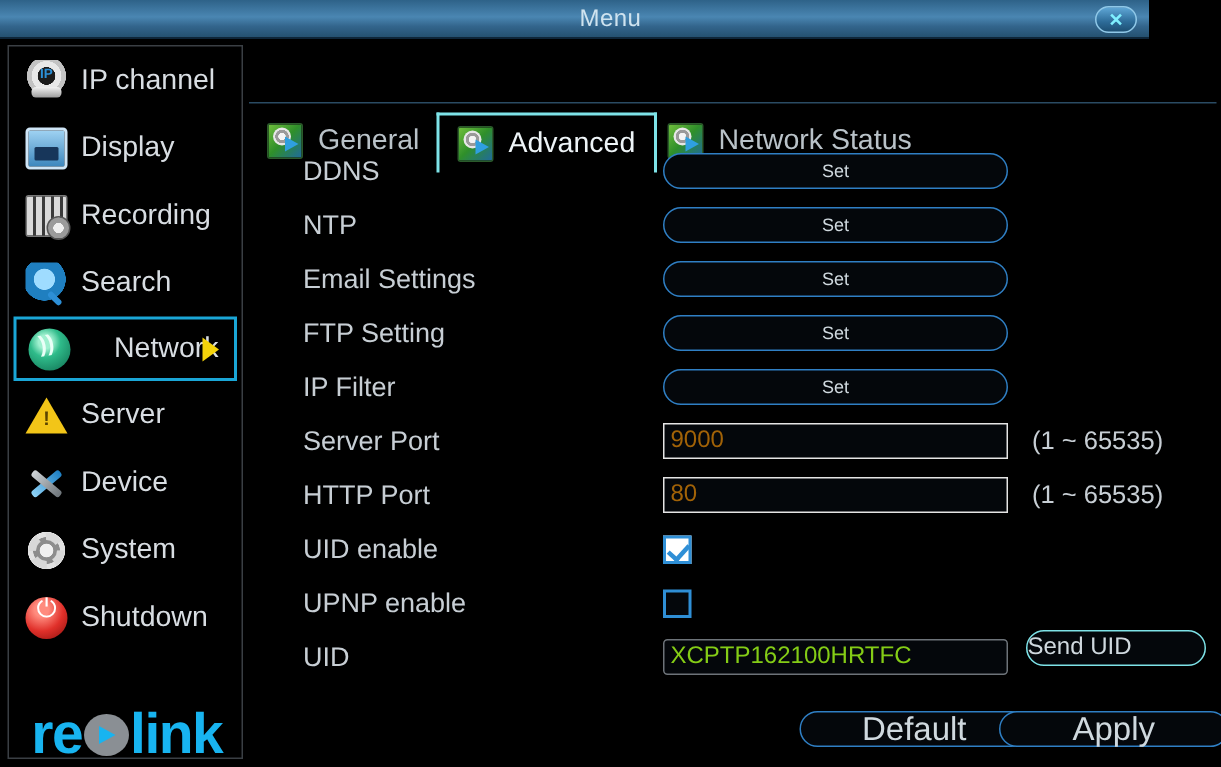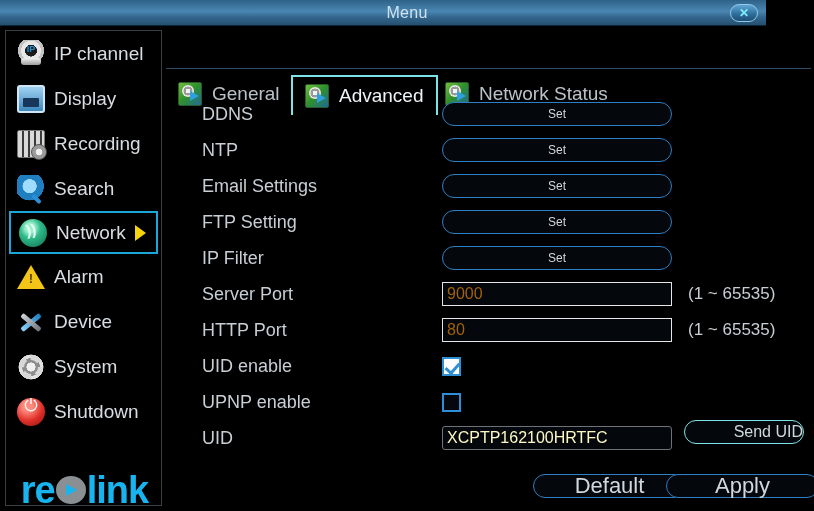--- a/index.html
+++ b/index.html
@@ -55,20 +55,21 @@
     position: relative;
     display: flex; align-items: center;
     height: 45px;
     margin: 0 3px;
     padding-left: 8px;
     cursor: pointer;
   }
   .side-item.selected {
     border: 2px solid #1aa6d6;
     height: 43px;
+    gap: 20px;
   }
   .side-label {
     color: #d8dde2;
     font-size: 19px;
     margin-left: 9px;
     white-space: nowrap;
   }
   .side-ico { width: 28px; height: 28px; position: relative; flex: 0 0 28px; }
   .arrow-right {
     position: absolute; right: 10px; top: 50%;
@@ -179,40 +180,40 @@
     font-family: "Liberation Sans", sans-serif;
     cursor: pointer;
   }
   .txt {
     display: block; width: 230px; height: 24px;
     border: 1px solid #e5e5e5; background: #04070b;
     color: #a16207; font-size: 16px;
     padding: 0 4px; line-height: 22px;
     font-family: "Liberation Sans", sans-serif;
   }
-  .txt.disabled { border: 1px solid #6d7379; color: #fef9c3; border-radius: 3px; }
+  .txt.disabled { border: 1px solid #6d7379; color: #84cc16; border-radius: 3px; }
   .chk {
     width: 19px; height: 19px;
     border: 2px solid #2f8fd6; background: #04070b;
     position: relative; cursor: pointer;
   }
   .chk.checked { background: #ffffff; }
   .chk.checked:after {
     content:""; position: absolute; left: 4px; top: 1px;
     width: 6px; height: 11px;
     border: solid #2f8fd6; border-width: 0 3px 3px 0;
     transform: rotate(42deg);
   }
 
   .btn-send {
     position: absolute; left: 518px; top: 0;
     width: 120px; height: 24px;
     border: 1px solid #7ee3e8; border-radius: 12px;
     background: #04070b; color: #cfd8de;
-    font-size: 16px; line-height: 22px; text-align: right;
+    font-size: 16px; line-height: 22px; text-align: left;
     font-family: "Liberation Sans", sans-serif;
     cursor: pointer;
   }
   .footer { position: absolute; left: 0; top: 444px; width: 645px; height: 30px; }
   .btn-foot {
     position: absolute; top: 0;
     width: 153px; height: 24px;
     border: 1px solid #2f7fc4; border-radius: 12px;
     background: #04070b; color: #cfd8de;
     font-size: 22px; line-height: 22px; text-align: center;
@@ -260,21 +261,21 @@
       <div class="side-ico ic-net"></div>
       <div class="side-label">Network</div>
       <div class="arrow-right"></div>
     </div>
 
     <div class="side-item">
       <div class="side-ico" style="position:relative;">
         <div class="ic-alarm" style="position:absolute;left:0;top:2px;"></div>
         <div class="ic-alarm-ex">!</div>
       </div>
-      <div class="side-label">Alarm</div>
+      <div class="side-label">Server</div>
     </div>
 
     <div class="side-item">
       <div class="side-ico" style="position:relative;">
         <div class="ic-dev-a"></div>
           <div class="ic-dev-b"></div>
       </div>
       <div class="side-label">Device</div>
     </div>
 

